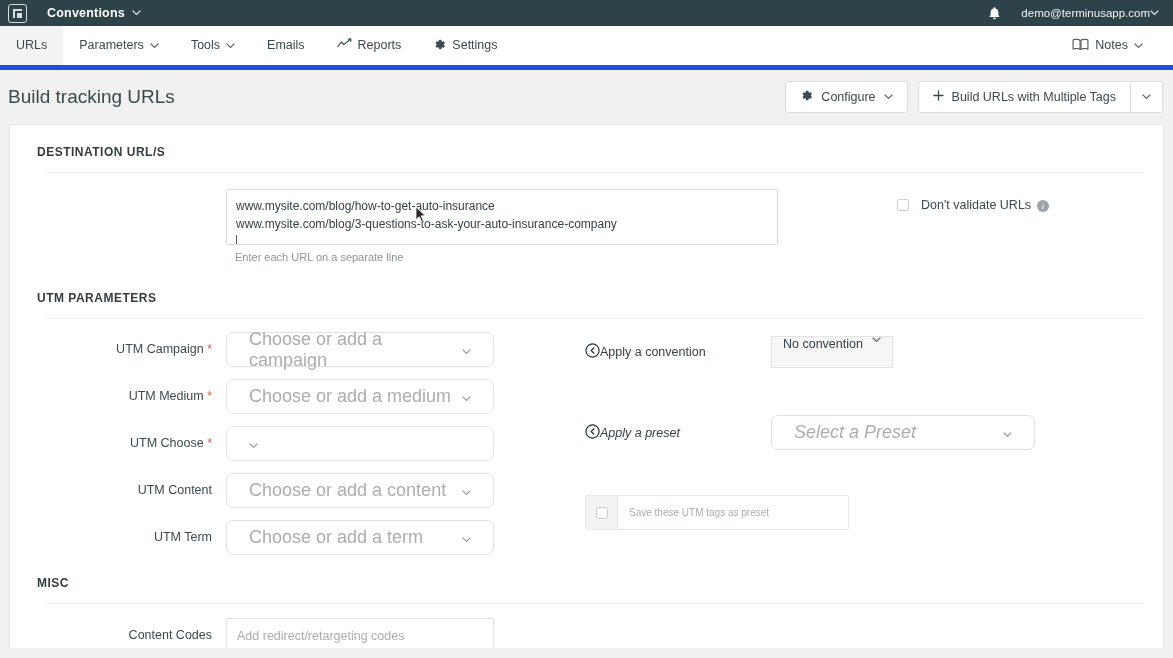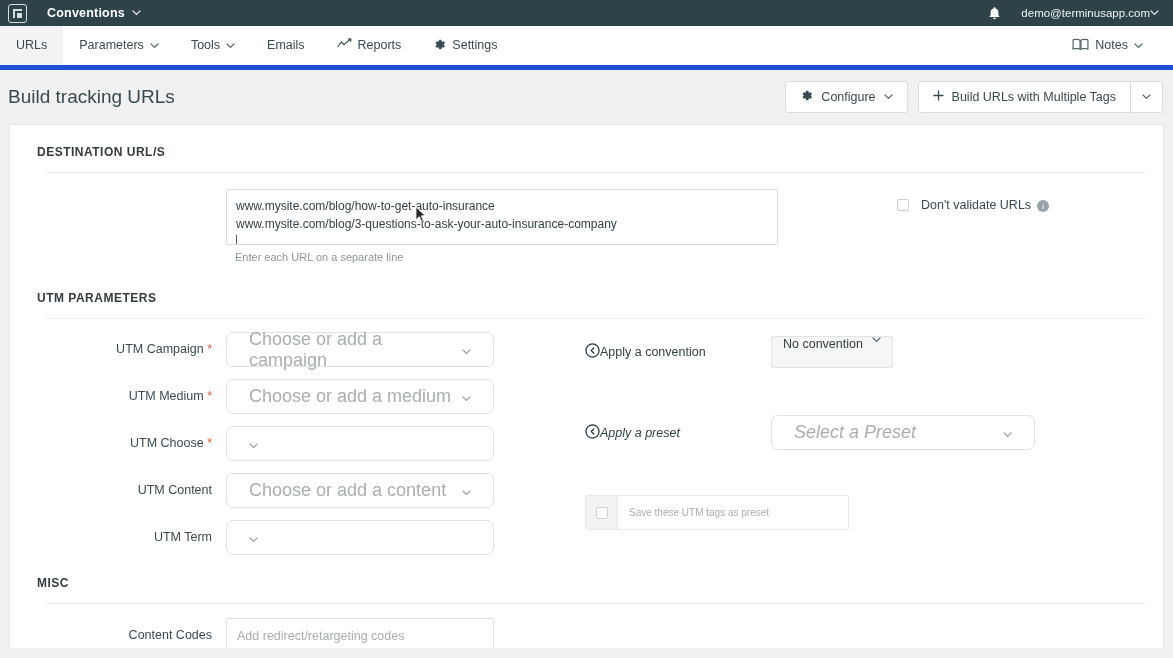--- a/index.html
+++ b/index.html
@@ -398,20 +398,21 @@
                 </svg>
             </span>
           </div>
         </div>
       </div>
 
       <div class="row">
         <div class="lbl-cell">UTM Term</div>
         <div class="field">
           <div class="select">
+            <span class="ph">Choose or add a term</span>
             <span class="chev">
               <svg width="9" height="6" viewBox="0 0 9 6">
                   <path d="M1 1l3.5 3.5L8 1" stroke="#9aa0a3" stroke-width="1.2" fill="none" stroke-linecap="round"></path>
                 </svg>
             </span>
           </div>
         </div>
       </div>
     </div>
 

